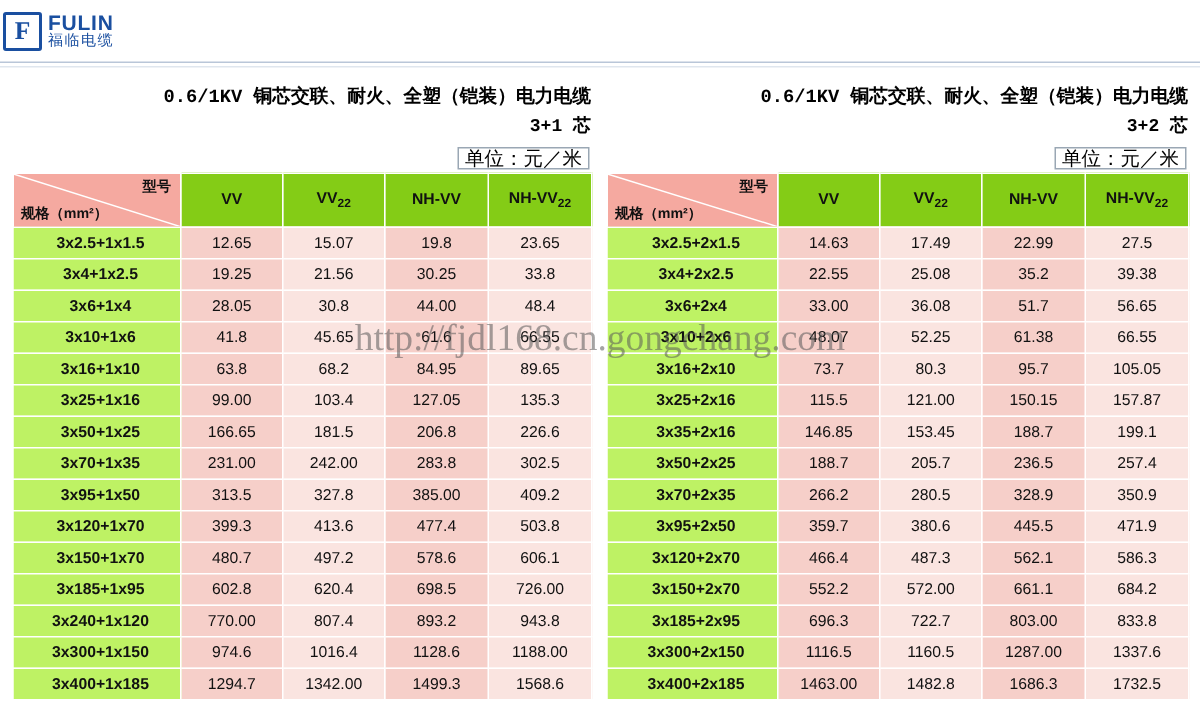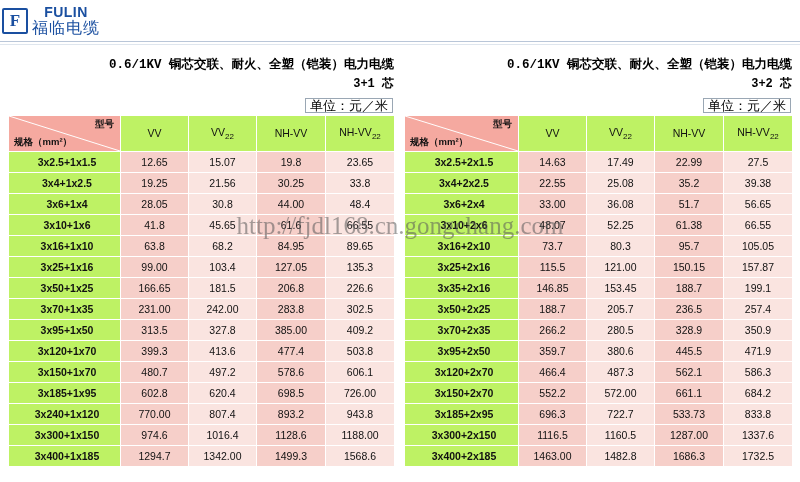--- a/index.html
+++ b/index.html
@@ -36,31 +36,30 @@
     justify-content: center;
     border-radius: 2px;
     margin-right: 4px;
     font-family: "Liberation Serif", serif;
   }
   .logo-text {
     display: flex;
     flex-direction: column;
     justify-content: center;
     line-height: 1.05;
-    text-align: center;
   }
   .logo-en {
     color: #1a4fa0;
     font-weight: bold;
     font-size: 14px;
     letter-spacing: 0.5px;
   }
   .logo-cn {
     color: #1a4fa0;
-    font-size: 16px;
+    font-size: 10px;
     letter-spacing: 1px;
   }
   .header-rule {
     position: absolute;
     left: 0; top: 41px;
     width: 800px; height: 0;
     border-top: 1px solid #b9c6d8;
   }
   .header-rule2 {
     position: absolute;
@@ -138,24 +137,24 @@
     font-size: 9.5px;
     color: #111;
   }
   .hdr-corner .lbl-spec {
     position: absolute;
     left: 5px; bottom: 2px;
     font-size: 9.5px;
     color: #111;
   }
   .hdr-cell {
-    background: #bef264;
+    background: #84cc16;
     height: 36px !important;
     font-size: 12px;
-    font-weight: normal;
+    font-weight: bold;
   }
   .hdr-cell .sub {
     font-size: 8px;
     vertical-align: sub;
   }
 
   .col-spec {
     background: #bef264;
     text-align: left;
     padding-left: 5px !important;
@@ -453,21 +452,21 @@
             <td class="col-spec">3x150+2x70</td>
             <td class="cell-a">552.2</td>
             <td class="cell-b">572.00</td>
             <td class="cell-a">661.1</td>
             <td class="cell-b">684.2</td>
           </tr>
           <tr>
             <td class="col-spec">3x185+2x95</td>
             <td class="cell-a">696.3</td>
             <td class="cell-b">722.7</td>
-            <td class="cell-a">533.73</td>
+            <td class="cell-a">803.00</td>
             <td class="cell-b">833.8</td>
           </tr>
           <tr>
             <td class="col-spec">3x300+2x150</td>
             <td class="cell-a">1116.5</td>
             <td class="cell-b">1160.5</td>
             <td class="cell-a">1287.00</td>
             <td class="cell-b">1337.6</td>
           </tr>
           <tr>

